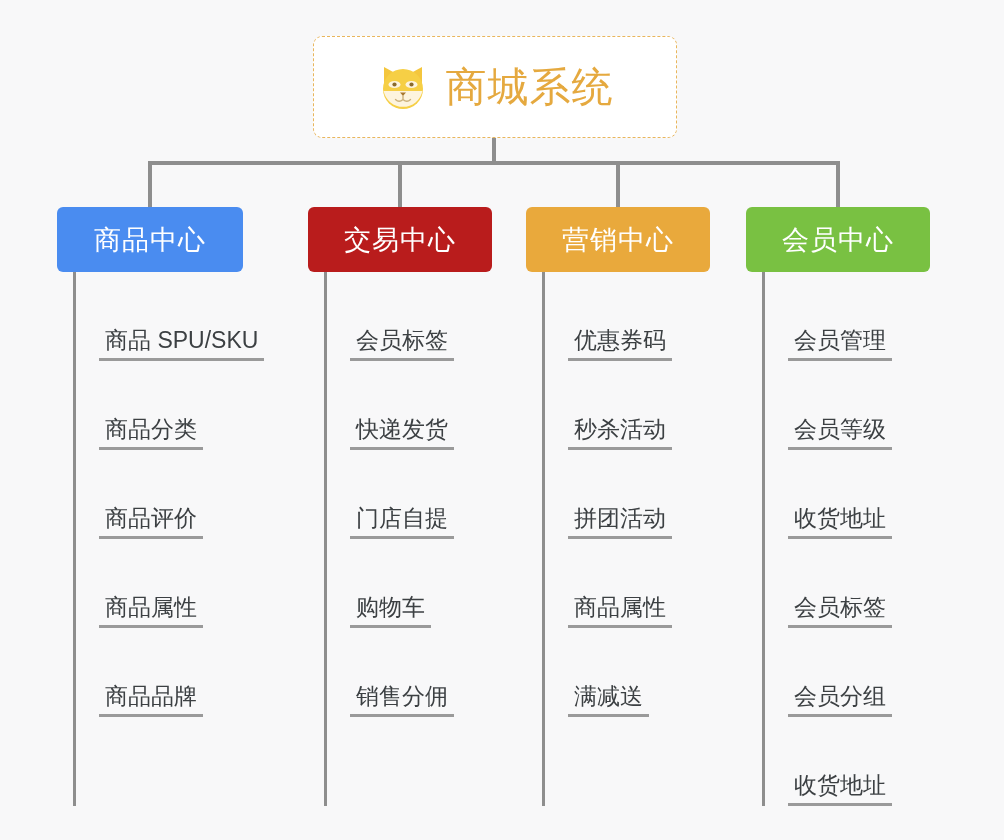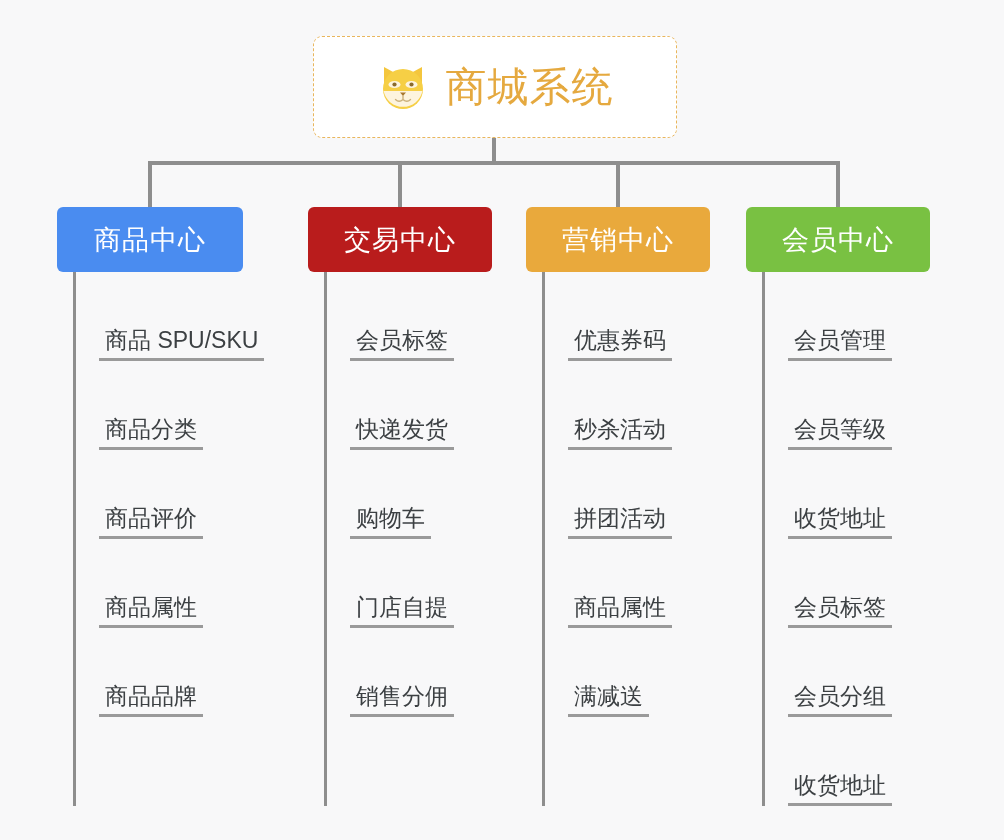--- a/index.html
+++ b/index.html
@@ -181,24 +181,24 @@
     </div>
     <div class="branch-body">
       <div class="trunk" style="height: 534px; background: rgb(142, 142, 142);"></div>
       <div class="leaf">
           <span class="leaf-label">会员标签</span>
         </div>
       <div class="leaf">
           <span class="leaf-label">快递发货</span>
         </div>
       <div class="leaf">
+          <span class="leaf-label">门店自提</span>
+        </div>
+      <div class="leaf">
           <span class="leaf-label">购物车</span>
-        </div>
-      <div class="leaf">
-          <span class="leaf-label">门店自提</span>
         </div>
       <div class="leaf">
           <span class="leaf-label">销售分佣</span>
         </div>
     </div>
   </div>
 
   <div class="branch" style="left:526px; width:184px;">
     <div class="branch-header" style="width: 184px; background: rgb(233, 169, 60);">
       <span>营销中心</span>

